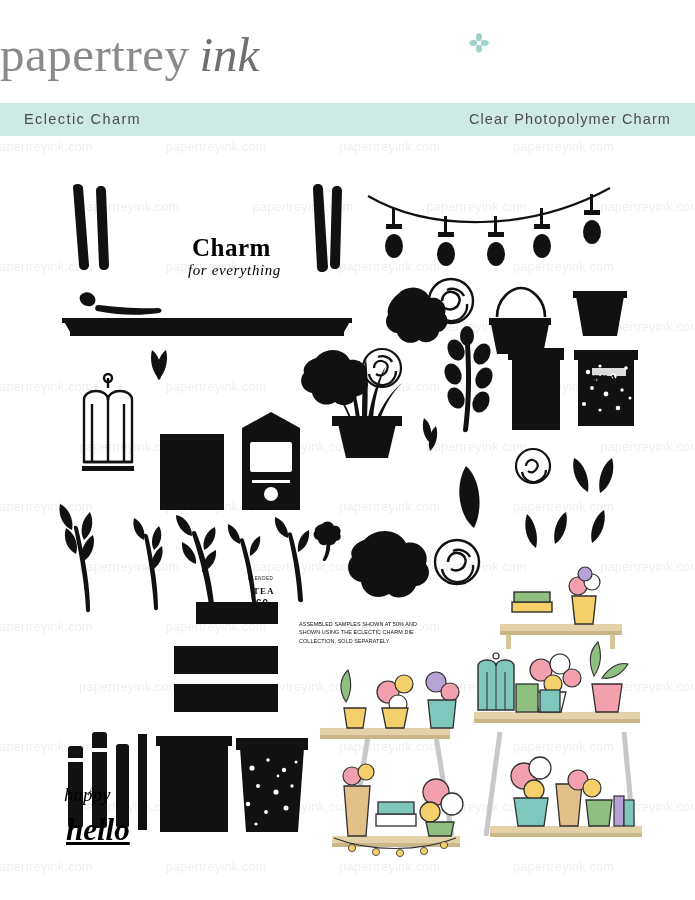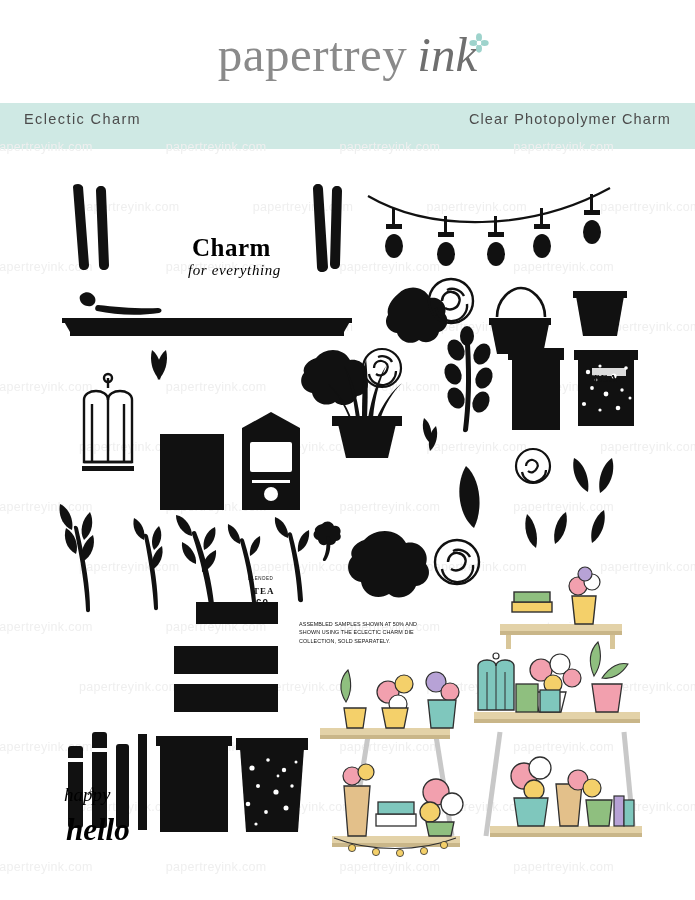--- a/index.html
+++ b/index.html
@@ -15,21 +15,20 @@
     font-family: "Liberation Sans", sans-serif;
     color: #3a3a3a;
   }
 
   
   .brand {
     position: absolute;
     top: 26px;
     left: 0;
     width: 695px;
-    text-align: center;
     white-space: nowrap;
   }
   .brand-papertrey {
     font-family: "Liberation Serif", serif;
     font-size: 49px;
     letter-spacing: 0.5px;
     color: #8a8a8a;
     vertical-align: middle;
   }
   .brand-ink {
@@ -46,21 +45,21 @@
     left: 468px;
     top: 6px;
   }
 
   
   .titlebar {
     position: absolute;
     top: 103px;
     left: 0;
     width: 695px;
-    height: 46px;
+    height: 33px;
     background: #cfe9e4;
   }
   .titlebar .left {
     position: absolute;
     left: 24px;
     top: 8px;
     font-size: 14.5px;
     letter-spacing: 1.4px;
     color: #4c4c4c;
   }
@@ -638,20 +637,20 @@
 
     </g>
   </svg>
 </div>
 
 <div class="stamp-text thanks-main" style="left:192px; top:234px;">Charm</div>
 <div class="stamp-text thanks-sub" style="left:188px; top:262px;text-align:center;">for everything</div>
 
 <div class="stamp-text tiny-a" style="left:88px; top:784px;">A</div>
 <div class="stamp-text happy-word" style="left:64px; top:784px;">happy</div>
-<div class="stamp-text hello-word" style="left:66px; top:812px;">hello</div>
+<div class="stamp-text hello-word" style="left:66px; top:812px;text-decoration:underline;">hello</div>
 
 <div class="stamp-text" style="left:253px; top:586px; font-family:'Liberation Serif',serif; font-weight:bold; font-size:9px; letter-spacing:1px; color:#111;">TEA</div>
 <div class="stamp-text" style="left:256px; top:598px; font-family:Liberation Mono, monospace; font-weight:bold; font-size:9px; letter-spacing:1px; color:#111;">CO.</div>
 <div class="stamp-text" style="left:248px; top:576px; font-size:4.5px; letter-spacing:0.6px; color:#111;">BLENDED</div>
 <div class="stamp-text" style="left:592px; top:372px; font-family:'Liberation Serif',serif; font-weight:bold; font-size:11px; letter-spacing:1.2px; color:#111;">TEA</div>
 
 <div class="disclaimer">ASSEMBLED SAMPLES SHOWN AT 50% AND SHOWN USING THE ECLECTIC CHARM DIE COLLECTION, SOLD SEPARATELY.</div>
 
 </body></html>

